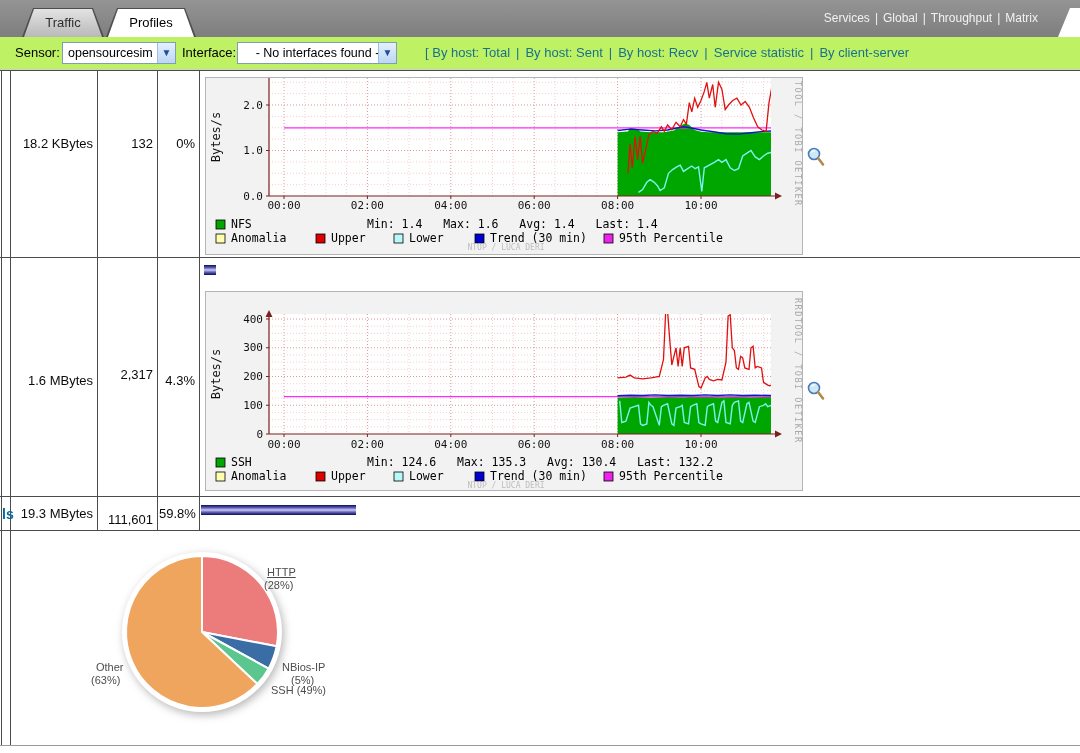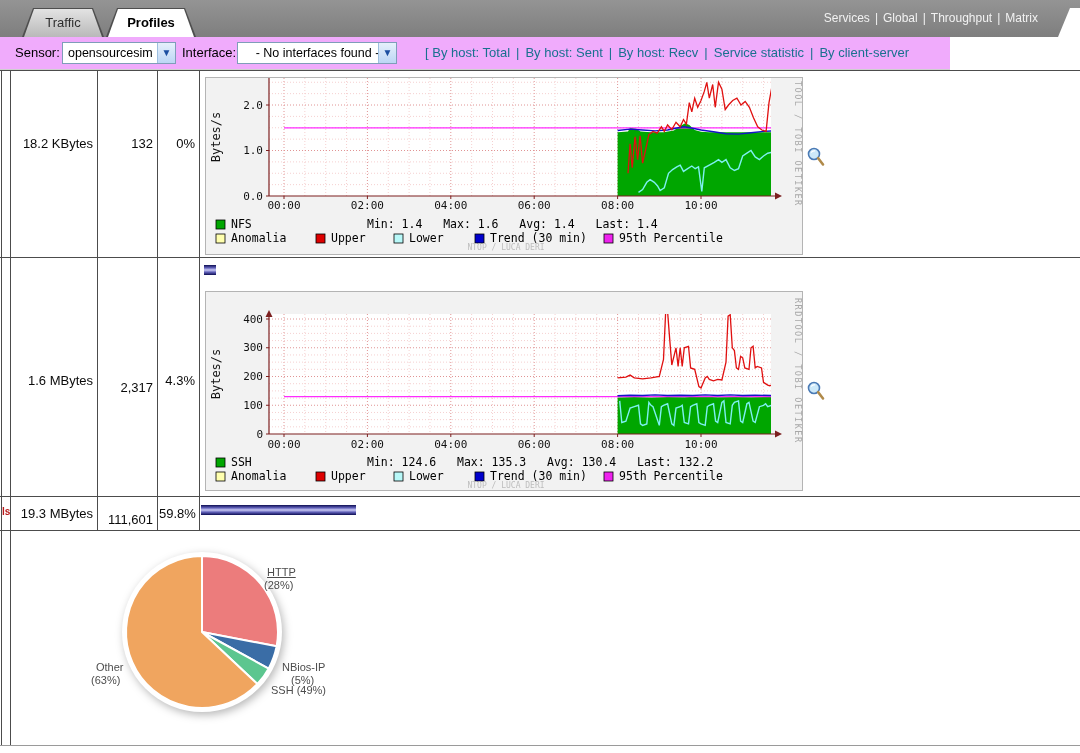--- a/index.html
+++ b/index.html
@@ -11,48 +11,48 @@
           background:linear-gradient(180deg,#949494,#7e7e7e);}
   .tab{position:absolute;top:8px;height:29px;line-height:29px;text-align:center;
        font-size:13px;}
   .tab .shape{position:absolute;inset:0;background:#4e4e4e;
        clip-path:polygon(11px 0,calc(100% - 11px) 0,100% 100%,0 100%);}
   .tab .shape-inner{position:absolute;inset:1px 2px 0 2px;
        clip-path:polygon(10px 0,calc(100% - 10px) 0,100% 100%,0 100%);}
   .tab-label{position:relative;z-index:2;}
   #tab-traffic{left:22px;width:82px;color:#2e2e2e;}
   #tab-traffic .shape-inner{background:linear-gradient(180deg,#e3e3e3,#b9b9b9);}
-  #tab-profiles{left:106px;width:90px;font-weight:bold;color:#000;}
+  #tab-profiles{left:106px;width:90px;font-weight:normal;color:#000;}
   #tab-profiles .shape-inner{background:#fff;}
   #tab-partial{position:absolute;right:-14px;top:8px;width:36px;height:29px;background:#fff;
        clip-path:polygon(12px 0,100% 0,100% 100%,0 100%);}
   #header-links{position:absolute;right:42px;top:11px;color:#f2f2f2;font-size:12px;}
   #header-links a{color:#f2f2f2;text-decoration:none;cursor:pointer;}
   #header-links .sep{margin:0 5px;}
 
   
-  #toolbar{position:absolute;left:0;top:37px;width:950px;height:32px;background:#f0abfc;
+  #toolbar{position:absolute;left:0;top:37px;width:1080px;height:32px;background:#bef264;
            border-bottom:1px solid #cfcfcf;}
   .tb-label{position:absolute;top:8px;font-size:13px;color:#000;}
   .fakeselect{position:absolute;top:5px;height:20px;border:1px solid #7f9db9;background:#fff;
               font-size:12.5px;line-height:20px;color:#000;}
   .fakeselect .val{padding:0 4px 0 5px;display:inline-block;}
   .fakeselect .arrowbtn{position:absolute;right:0;top:0;width:17px;height:100%;
         background:linear-gradient(180deg,#e6f0fb,#bcd6f5);border-left:1px solid #9ebfe0;
         text-align:center;color:#1c4fa1;font-size:10px;line-height:19px;}
   #profile-links{position:absolute;left:425px;top:8px;font-size:13px;color:#19708f;}
   #profile-links a{color:#19708f;text-decoration:none;cursor:pointer;}
   #profile-links .psep{margin:0 6px;}
 
   
   .hline{position:absolute;left:0;width:1080px;height:0;border-top:1px solid #4c4c4c;}
   .vline{position:absolute;width:0;border-left:1px solid #4c4c4c;}
 
   .cellnum{position:absolute;text-align:right;font-size:13px;color:#0a0a0a;}
-  .rowlabel{position:absolute;font-weight:bold;font-size:10px;color:#b91c1c;}
+  .rowlabel{position:absolute;font-weight:bold;font-size:14px;color:#0369a1;}
 
   
   .rrdpanel{position:absolute;background:#f2f2f2;border:1px solid #b4b4b4;}
   .pctbar{position:absolute;height:10px;
      background:linear-gradient(180deg,#0d0d52 0%,#5f5fb8 28%,#c9c9f4 50%,#5f5fb8 72%,#0d0d52 100%);}
   .zoomicon{position:absolute;width:20px;height:22px;cursor:pointer;}
 
   
   #pie-svg{position:absolute;left:116px;top:546px;filter:drop-shadow(2px 3px 4px rgba(0,0,0,0.28));}
   .pielabel{position:absolute;font-size:11px;color:#4d4d4d;white-space:nowrap;}
@@ -102,21 +102,21 @@
   <div class="vline" style="left:10px;top:70px;height:675px;"></div>
   <div class="vline" style="left:97px;top:70px;height:460px;"></div>
   <div class="vline" style="left:157px;top:70px;height:460px;"></div>
   <div class="vline" style="left:199px;top:70px;height:460px;"></div>
 
   <div class="cellnum" style="left:12px;top:136px;width:81px;">18.2 KBytes</div>
   <div class="cellnum" style="left:99px;top:136px;width:54px;">132</div>
   <div class="cellnum" style="left:159px;top:136px;width:36px;">0%</div>
 
   <div class="cellnum" style="left:12px;top:373px;width:81px;">1.6 MBytes</div>
-  <div class="cellnum" style="left:99px;top:380px;width:54px;">2,317</div>
+  <div class="cellnum" style="left:99px;top:367px;width:54px;">2,317</div>
   <div class="cellnum" style="left:159px;top:373px;width:36px;">4.3%</div>
 
   <div class="rowlabel" style="left:2px;top:506px;">ls</div>
   <div class="cellnum" style="left:12px;top:506px;width:81px;">19.3 MBytes</div>
   <div class="cellnum" style="left:99px;top:506px;width:54px;margin-top:6px;">111,601</div>
   <div class="cellnum" style="left:159px;top:506px;width:36px;">59.8%</div>
 
   <div class="pctbar" id="bar-row2" style="left: 204px; top: 265px; width: 12px;"></div>
   <div class="pctbar" id="bar-row3" style="left: 201px; top: 505px; width: 155px;"></div>
 

